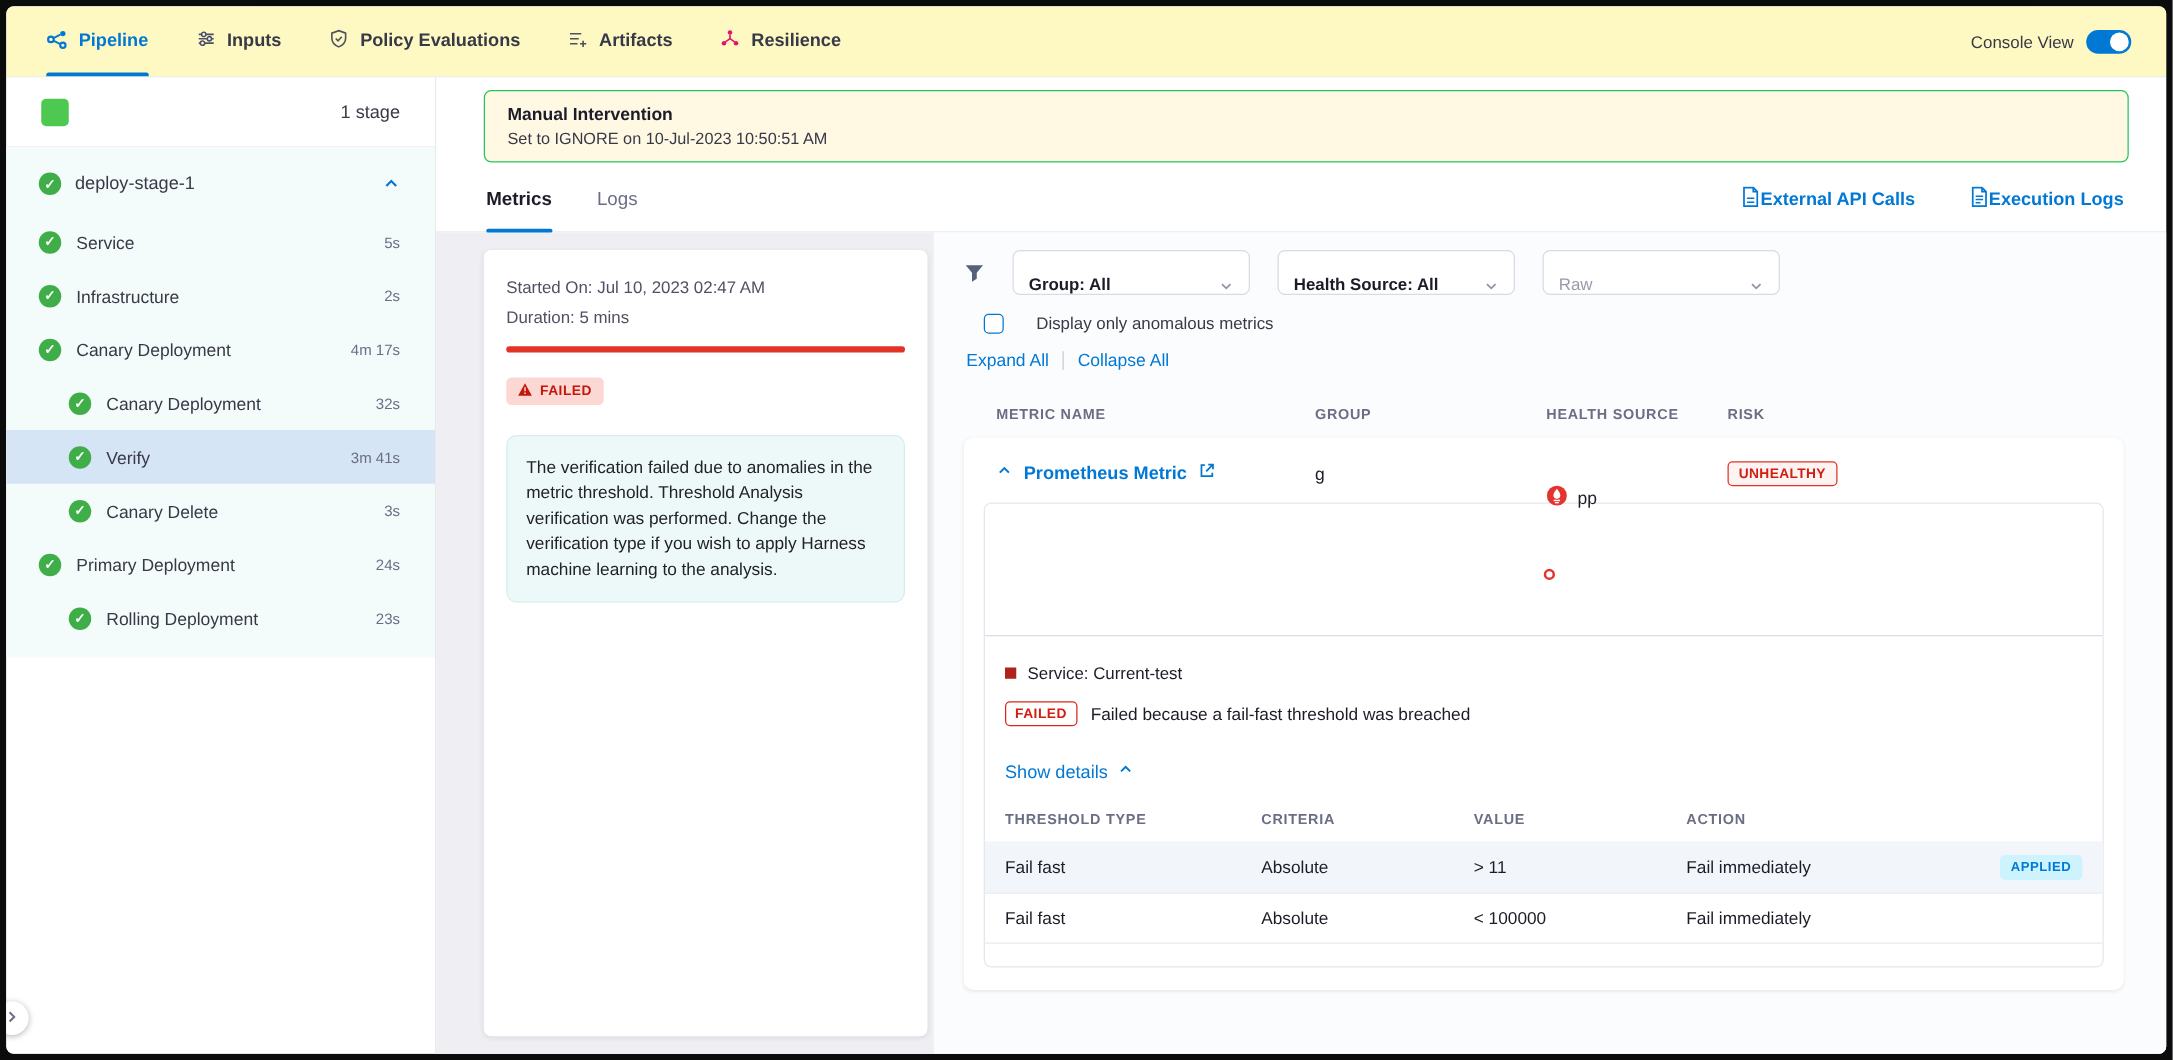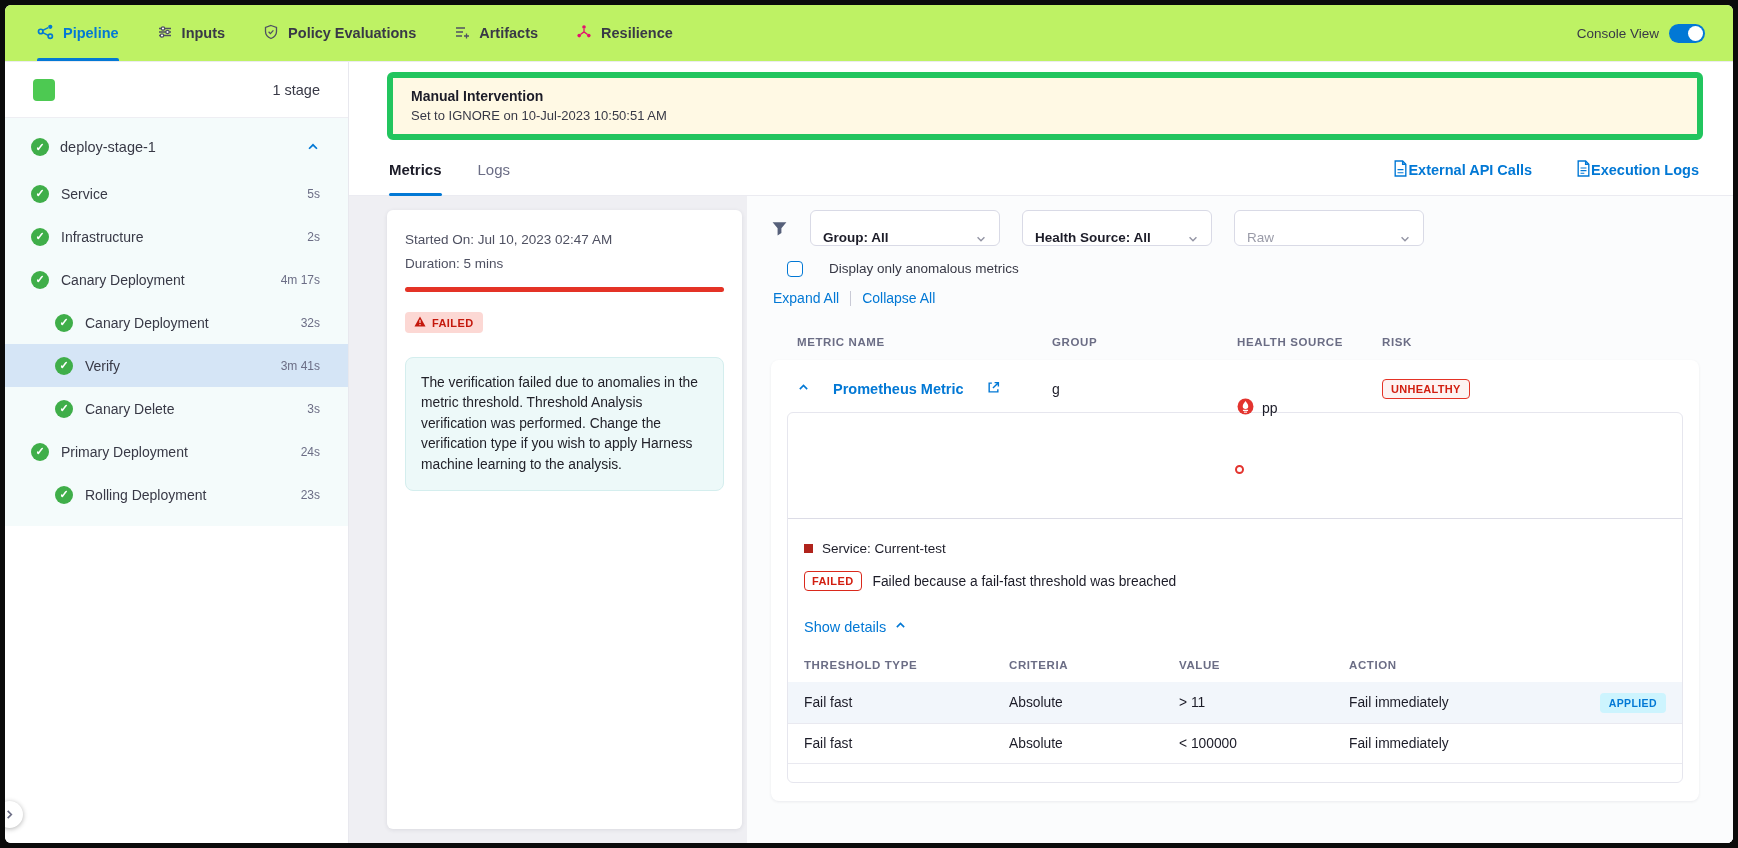--- a/index.html
+++ b/index.html
@@ -3,21 +3,21 @@
 <meta charset="utf-8">
 <style>
   * { margin:0; padding:0; box-sizing:border-box; }
   html,body { background:#2a2a2a; font-family:"Liberation Sans", sans-serif; }
   .frame { width:1738px; height:848px; background:#0b0b0b; padding:5px; }
   .app { width:100%; height:100%; background:#fff; border-radius:6px; overflow:hidden;
          display:flex; flex-direction:column; position:relative; }
 
   
   .topnav { height:57px; flex:none; display:flex; align-items:stretch; padding:0 28px 0 32px;
-            border-bottom:1px solid #ebebf1; background:#bef264; }
+            border-bottom:1px solid #ebebf1; background:#fef9c3; }
   .nav-item { display:flex; align-items:center; gap:9px; margin-right:38px; font-size:14.5px;
               font-weight:600; color:#383946; cursor:pointer; position:relative; }
   .nav-item.active { color:#0278d5; }
   .nav-item.active::after { content:""; position:absolute; left:0; right:0; bottom:0; height:3px;
               background:#0278d5; border-radius:2px 2px 0 0; }
   .nav-right { margin-left:auto; display:flex; align-items:center;text-align:right; }
   .console-label { font-size:13.5px; color:#383946; }
   .toggle { width:36px; height:19px; background:#0278d5; border-radius:10px; position:relative;
             margin-left:10px; cursor:pointer; }
   .toggle::after { content:""; position:absolute; right:2px; top:2px; width:15px; height:15px;
@@ -41,21 +41,21 @@
   .step.indent { padding-left:50px; }
   .step.selected { background:#d5e5f6; }
   .step-label { font-size:14px; color:#383946; }
   .dur { margin-left:auto; font-size:12px; color:#6b6d85; }
   .check { width:18px; height:18px; border-radius:50%; background:#3fae49; color:#fff;
            font-size:11px; font-weight:bold; display:flex; align-items:center; justify-content:center;
            flex:none; }
 
   
   .main { flex:1; min-width:0; display:flex; flex-direction:column; background:#fff; }
-  .banner { margin:10px 30px 0 38px; background:#fff9e4; border:6px solid #22c55e;
+  .banner { margin:10px 30px 0 38px; background:#fff9e4; border:1px solid #22c55e;
             border-radius:6px; padding:10px 18px 11px; flex:none; }
   .banner-title { font-size:14px; font-weight:700; color:#1c1c28; }
   .banner-sub { font-size:13px; color:#383946; margin-top:4px; }
 
   .tabbar { display:flex; align-items:stretch; padding:0 34px 0 40px; height:52px; flex:none;
             border-bottom:1px solid #ebebf1; margin-top:4px; }
   .ctab { display:flex; align-items:center; font-size:15px; margin-right:36px; cursor:pointer;
           position:relative; color:#6b6d85; }
   .ctab.active { color:#1c1c28; font-weight:700; }
   .ctab.active::after { content:""; position:absolute; left:0; right:0; bottom:-1px; height:3px;
@@ -96,21 +96,21 @@
   .ec-link { color:#0278d5; cursor:pointer; }
   .ec-sep { width:1px; height:15px; background:#c9cad6; margin:0 11px; }
 
   .mtable-head { display:grid; grid-template-columns:255px 185px 145px 1fr;
            padding:30px 18px 12px 26px; font-size:11.5px; font-weight:700; color:#6b6d85;
            letter-spacing:.6px; flex:none; }
   .metric-card { background:#fff; border-radius:8px; box-shadow:0 1px 3px rgba(40,41,61,.08);
            padding-bottom:18px; }
   .metric-row { display:grid; grid-template-columns:255px 185px 145px 1fr; align-items:center;
            height:50px; padding:0 18px 0 26px; }
-  .mname { display:flex; align-items:center; gap:23px; }
+  .mname { display:flex; align-items:center; gap:9px; }
   .mlink { color:#0278d5; font-size:14.5px; font-weight:600; cursor:pointer; }
   .gtext { font-size:14px; color:#1c1c28; }
   .hs-cell { display:flex; align-items:center; gap:8px; font-size:14px; color:#1c1c28;margin-top:38px; }
   .risk-badge { display:inline-block; border:1px solid #e43326; color:#d21e10; background:#fdf3f2;
            font-size:11px; font-weight:700; letter-spacing:.3px; padding:3px 8px; border-radius:4px;
            justify-self:start; }
 
   .inner-card { margin:2px 16px 0; border:1px solid #e6e6ee; border-radius:6px; background:#fff; }
   .plot { height:106px; border-bottom:1px solid #dcdce6; position:relative; }
   .dot { position:absolute; left:50%; top:52px; width:9px; height:9px; border:2px solid #e3342f;

